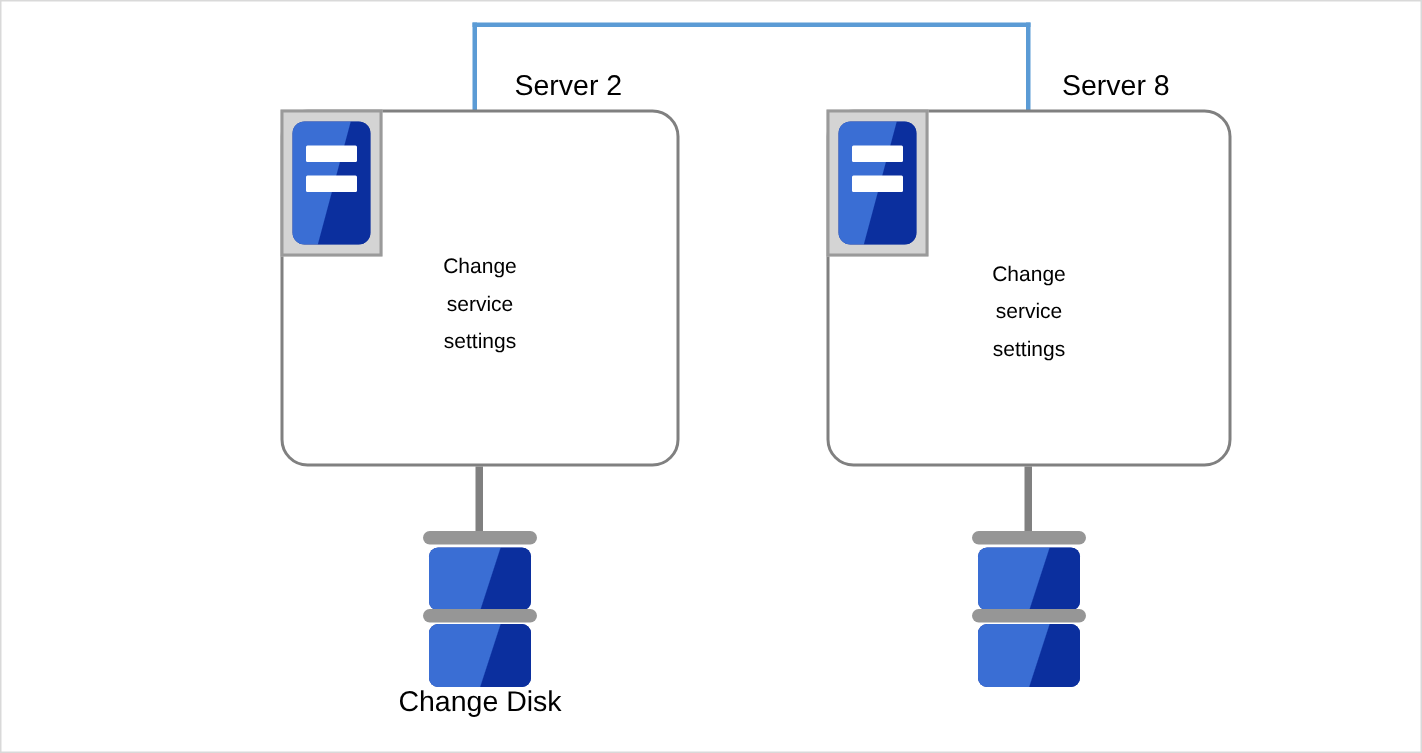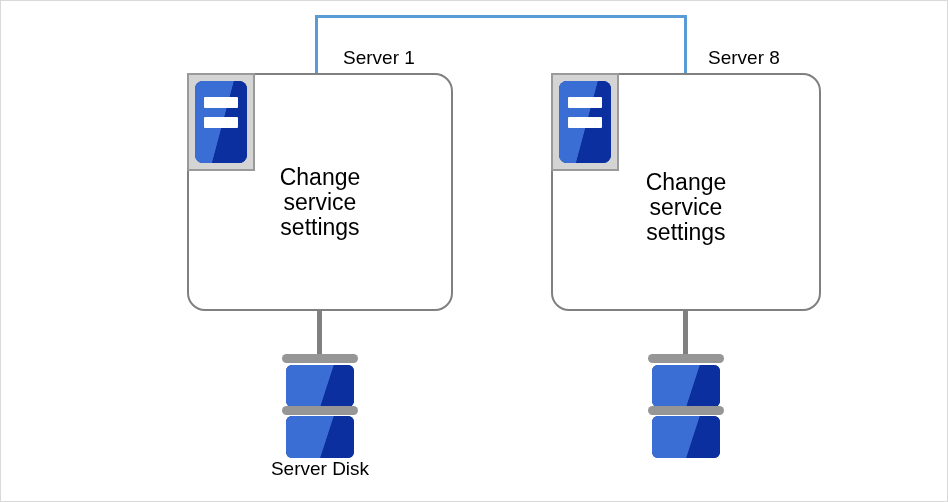--- a/index.html
+++ b/index.html
@@ -62,21 +62,21 @@
     border: 2px solid #808080;
     border-radius: 18px;
     background: #ffffff;
     box-sizing: border-box;
   }
   .server-box-text {
     position: absolute;
     left: 0;
     width: 100%;
     text-align: center;
-    font-size: 23px;
+    font-size: 14px;
     line-height: 25px;
     color: #000000;
   }
 
   
   .server-icon {
     position: absolute;
     width: 68px;
     height: 98px;
     background: #d4d4d4;
@@ -166,21 +166,21 @@
 <body>
 
 <div id="canvas">
 
   <div class="link-bracket">
     <div class="seg-top"></div>
     <div class="seg-left"></div>
     <div class="seg-right"></div>
   </div>
 
-  <div class="server-label" style="left:342px; top:45px;">Server 1</div>
+  <div class="server-label" style="left:342px; top:45px;">Server 2</div>
 
   <div class="server-box" style="left:186px; top:72px; width:266px; height:238px;">
     <div class="server-box-text" style="top:90px;">Change</div>
     <div class="server-box-text" style="top:115px;">service</div>
     <div class="server-box-text" style="top:140px;">settings</div>
   </div>
 
   <div class="server-icon" style="left:186px; top:72px;">
     <div class="chassis">
       <div class="sheen"></div>
@@ -195,21 +195,21 @@
     <div class="platter-bar bar-top"></div>
     <div class="platter platter-upper">
       <div class="face"></div>
     </div>
     <div class="platter-bar bar-middle"></div>
     <div class="platter platter-lower">
       <div class="face"></div>
     </div>
   </div>
 
-  <div class="disk-label" style="left:241px; top:456px; width:156px;">Server Disk</div>
+  <div class="disk-label" style="left:241px; top:456px; width:156px;">Change Disk</div>
 
   <div class="server-label" style="left:707px; top:45px;">Server 8</div>
 
   <div class="server-box" style="left:550px; top:72px; width:270px; height:238px;">
     <div class="server-box-text" style="top:95px;">Change</div>
     <div class="server-box-text" style="top:120px;">service</div>
     <div class="server-box-text" style="top:145px;">settings</div>
   </div>
 
   <div class="server-icon" style="left:550px; top:72px;">

